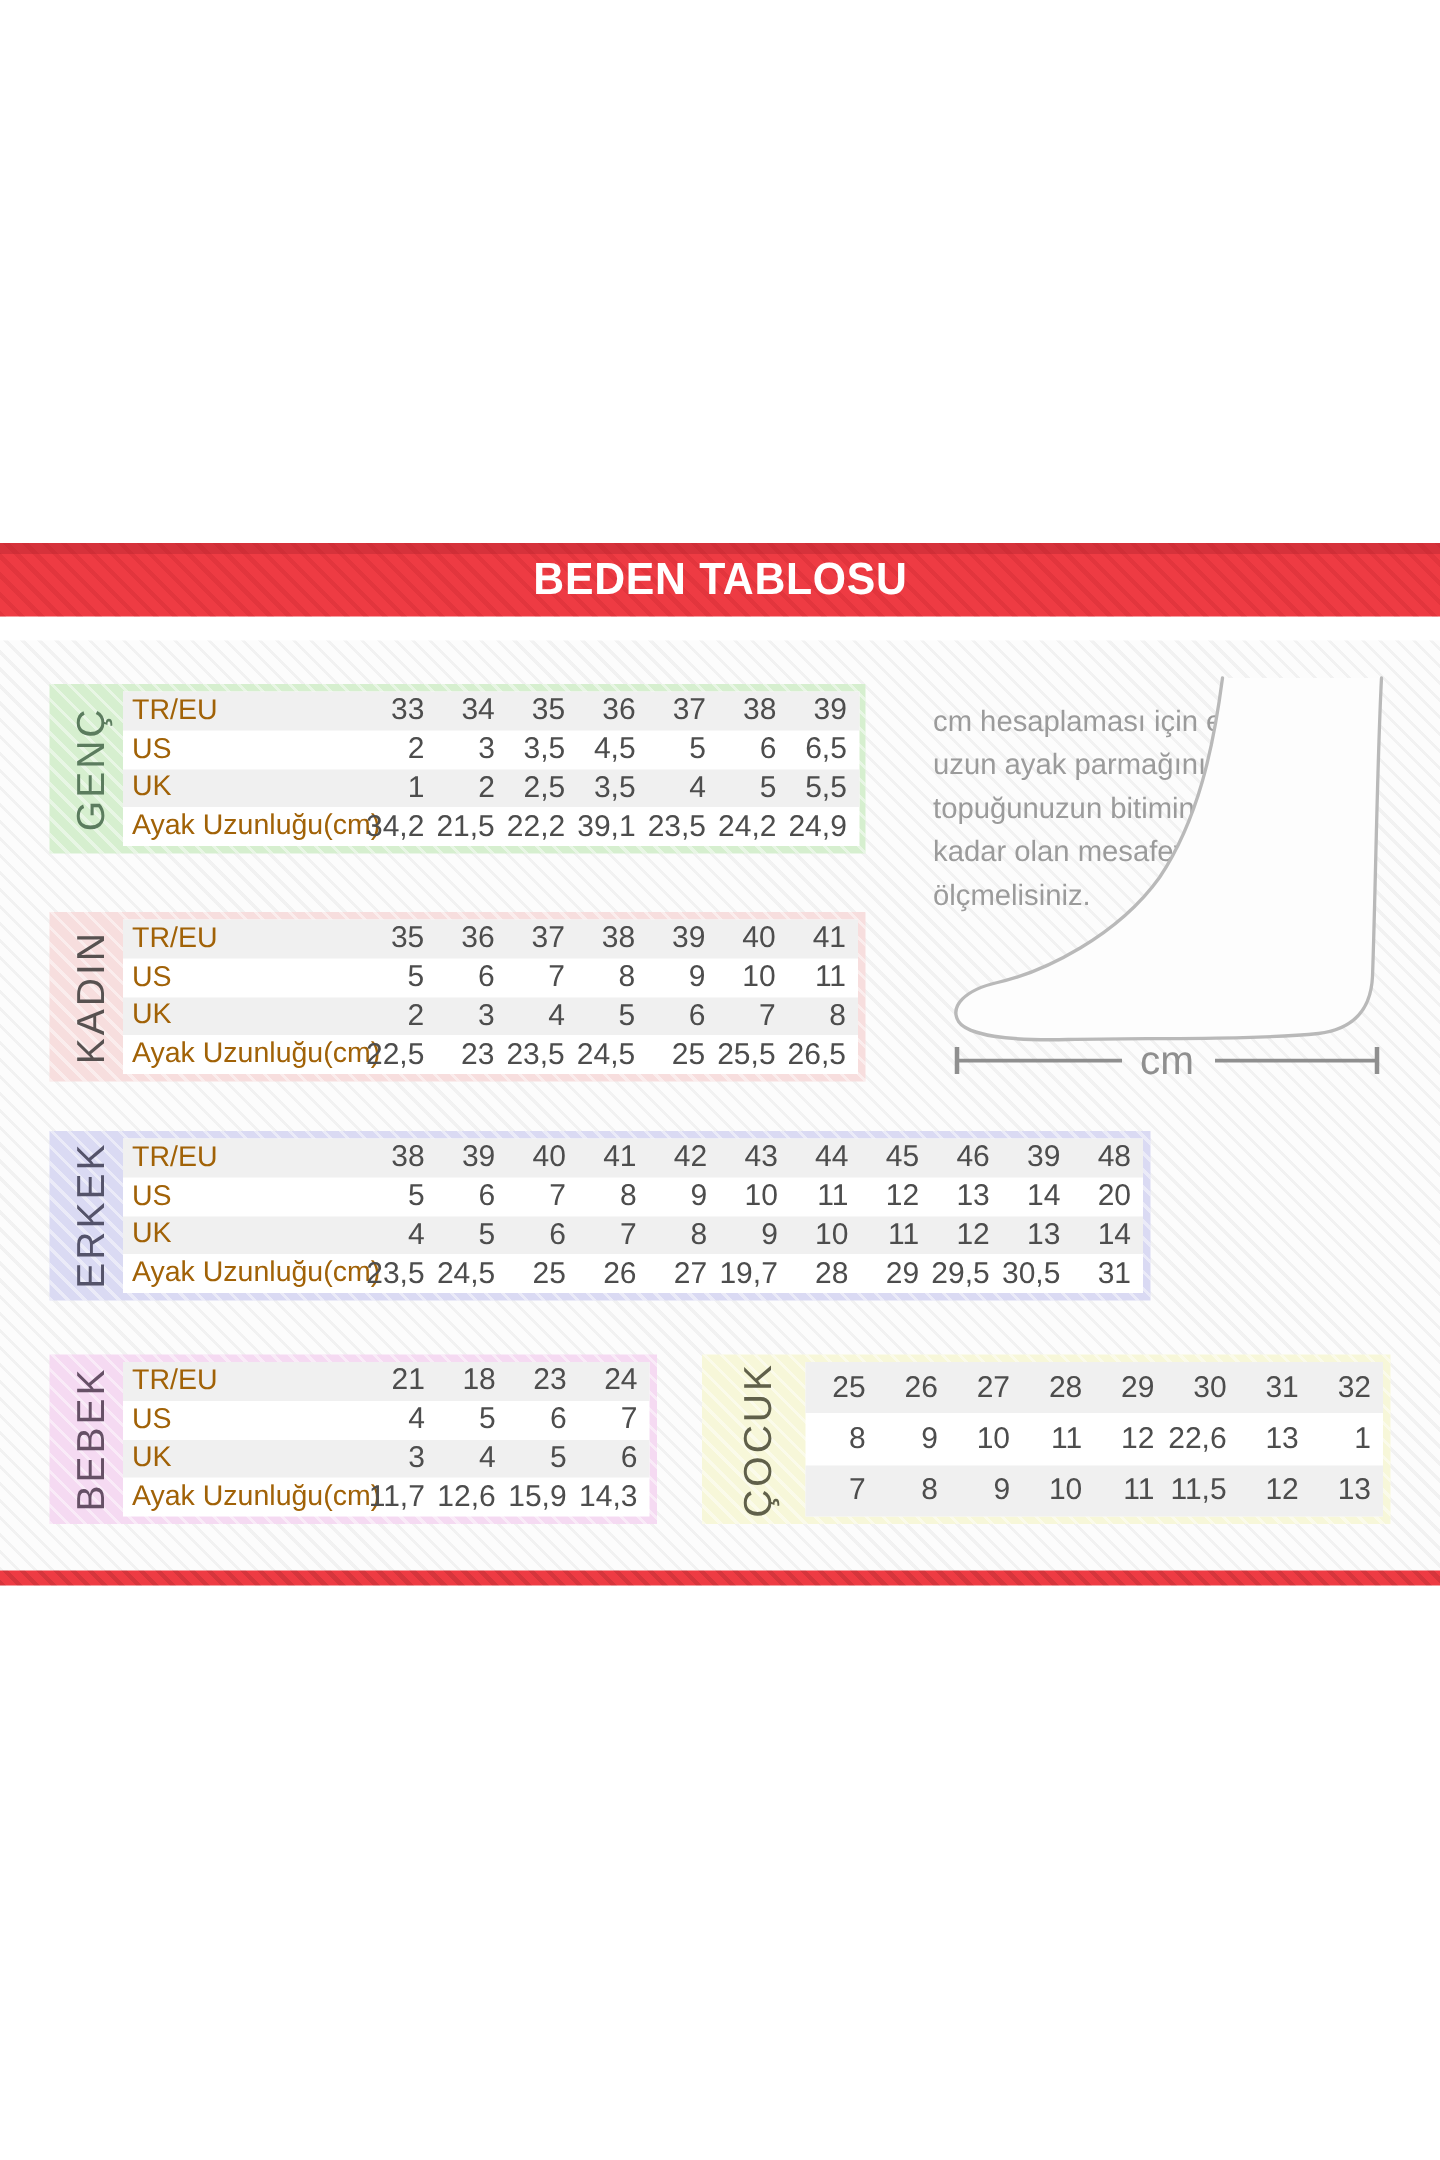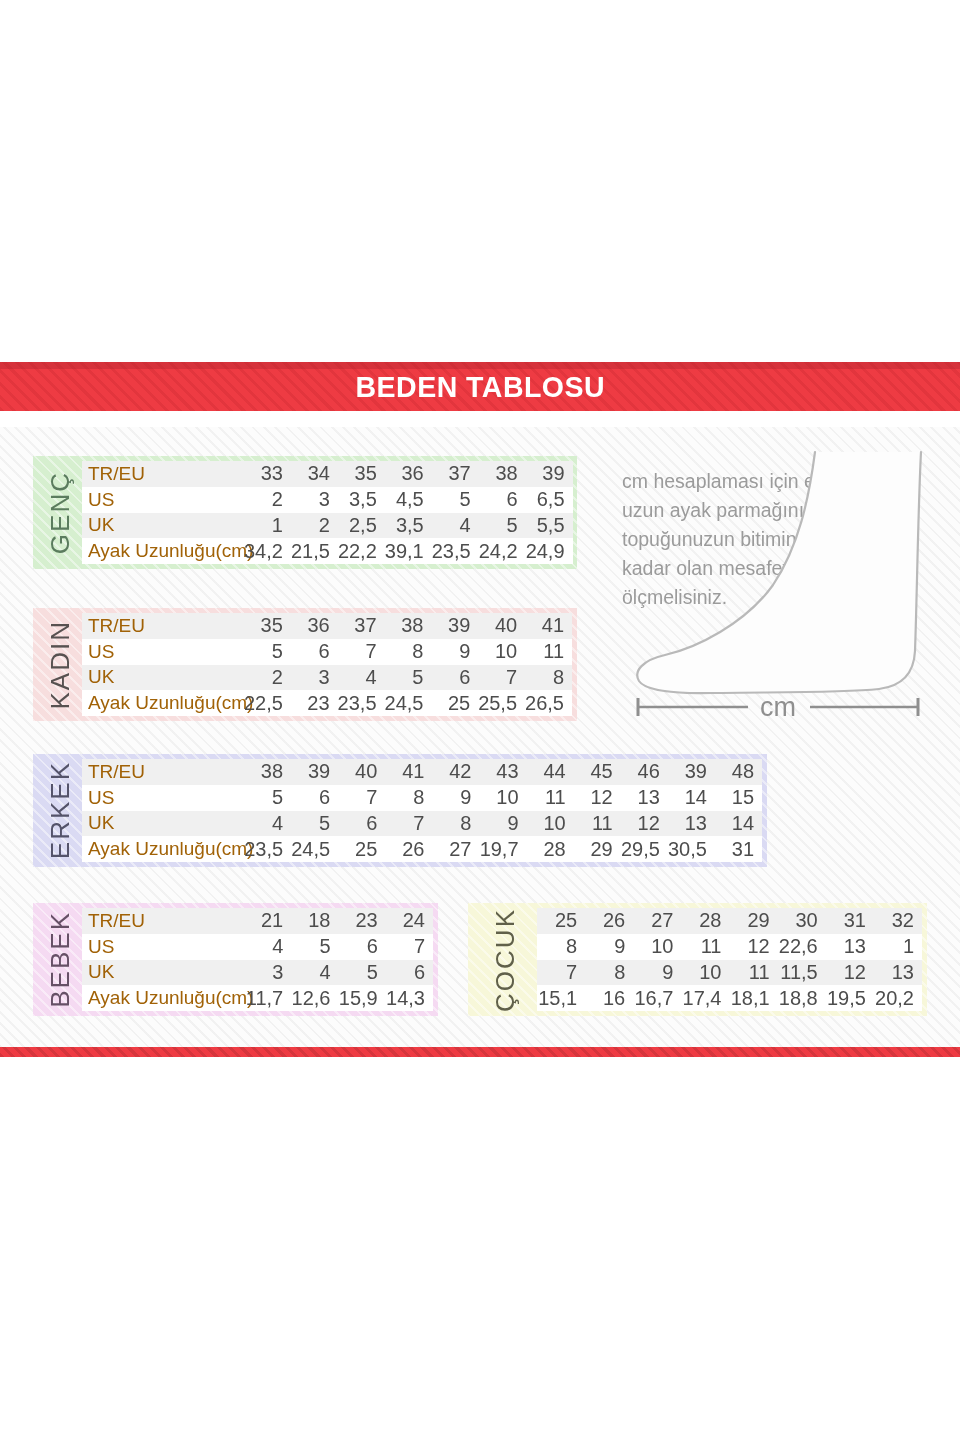--- a/index.html
+++ b/index.html
@@ -196,21 +196,21 @@
             <div class="cell">5</div>
             <div class="cell">6</div>
             <div class="cell">7</div>
             <div class="cell">8</div>
             <div class="cell">9</div>
             <div class="cell">10</div>
             <div class="cell">11</div>
             <div class="cell">12</div>
             <div class="cell">13</div>
             <div class="cell">14</div>
-            <div class="cell">15</div>
+            <div class="cell">20</div>
           </div>
           <div class="row">
             <div class="row-label">UK</div>
             <div class="cell">4</div>
             <div class="cell">5</div>
             <div class="cell">6</div>
             <div class="cell">7</div>
             <div class="cell">8</div>
             <div class="cell">9</div>
             <div class="cell">10</div>
@@ -299,30 +299,20 @@
           </div>
           <div class="row">
             <div class="cell">7</div>
             <div class="cell">8</div>
             <div class="cell">9</div>
             <div class="cell">10</div>
             <div class="cell">11</div>
             <div class="cell">11,5</div>
             <div class="cell">12</div>
             <div class="cell">13</div>
-          </div>
-          <div class="row">
-            <div class="cell">15,1</div>
-            <div class="cell">16</div>
-            <div class="cell">16,7</div>
-            <div class="cell">17,4</div>
-            <div class="cell">18,1</div>
-            <div class="cell">18,8</div>
-            <div class="cell">19,5</div>
-            <div class="cell">20,2</div>
           </div>
         </div>
     </div>
 
     <div class="note">cm hesaplaması için en
 uzun ayak parmağınızdan
 topuğunuzun bitimine
 kadar olan mesafeyi
 ölçmelisiniz.</div>
 

